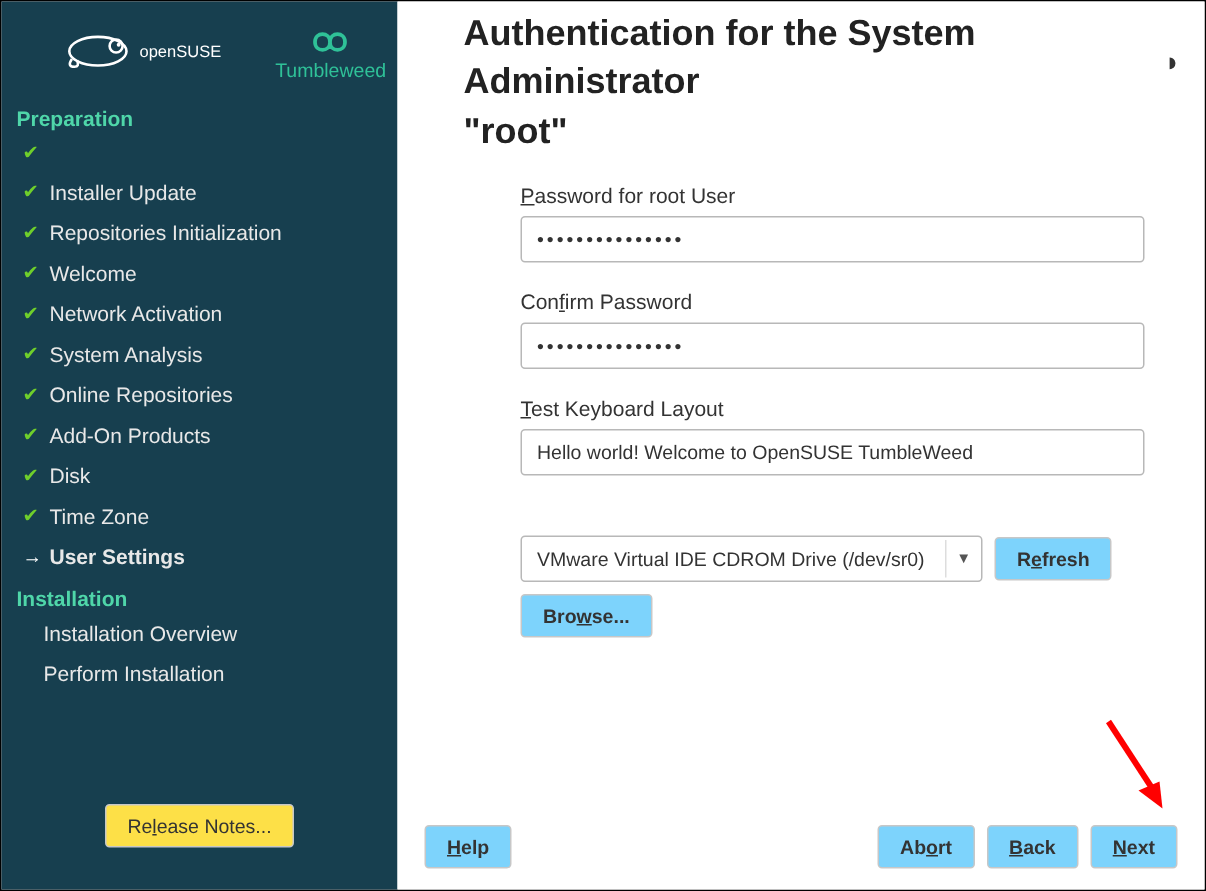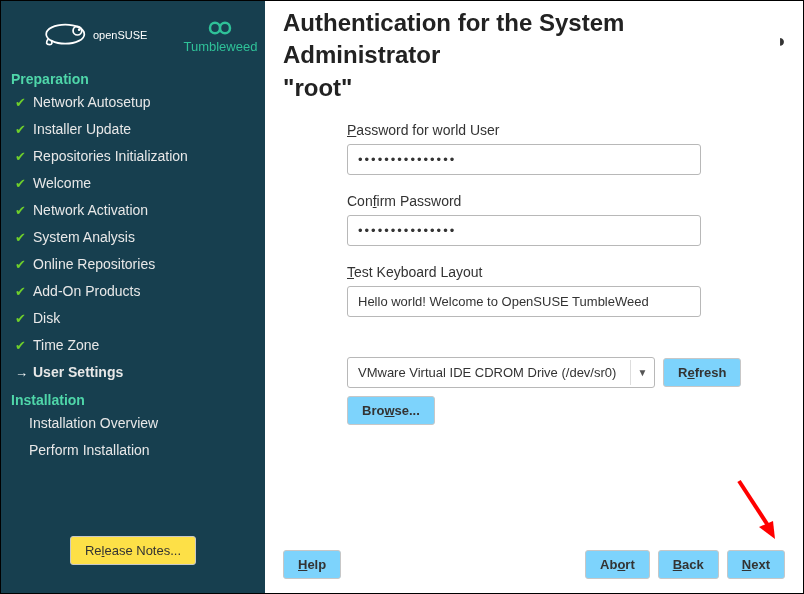--- a/index.html
+++ b/index.html
@@ -72,35 +72,36 @@
       position: relative;
       padding: 6px 18px 14px 18px;
       display: flex;
       flex-direction: column;
     }
     h1 {
       font-size: 24px;
       font-weight: 700;
       color: #222;
       line-height: 1.35;
+      margin-left: 26px;
     }
     .moon {
       position: absolute;
       right: 16px;
       top: 30px;
       font-size: 18px;
       color: #333;
       cursor: pointer;
     }
     .form-area { padding: 18px 0 0 64px; }
     .hint { font-size: 14px; color: #333; margin-bottom: 22px;}
     label { display: block; font-size: 14px; margin-bottom: 6px; color:#333;}
     .u { text-decoration: underline; }
     input[type=password], input[type=text] {
-      width: 354px;
+      width: 416px;
       border: 1px solid #b8b8b8;
       border-radius: 3px;
       padding: 7px 10px;
       font-size: 13px;
       background: #fff;
       margin-bottom: 18px;
       color: #333;
     }
     input[type=password] { letter-spacing: 2px; font-family: Arial; }
     .ssh-row { display: flex; gap: 8px; align-items: center; margin-bottom: 8px;}
@@ -170,21 +171,20 @@
           <path d="M10 11 C10 4, 20 4, 20 11 C20 18, 30 18, 30 11 C30 4, 20 4, 20 11 C20 18, 10 18, 10 11 Z" fill="none" stroke="#2fc198" stroke-width="2.5"></path>
         </svg>
         <span>Tumbleweed</span>
       </div>
     </div>
 
     <div class="section-title">Preparation</div>
     <ul class="nav">
       <li>
           <span class="check">✔</span>
-          <span>Network Autosetup</span>
         </li>
       <li>
           <span class="check">✔</span>
           <span>Installer Update</span>
         </li>
       <li>
           <span class="check">✔</span>
           <span>Repositories Initialization</span>
         </li>
       <li>
@@ -239,21 +239,21 @@
 
   <main class="main">
     <span class="moon">◗</span>
     <h1>
       <span>Authentication for the System Administrator</span><br>
       <span>"root"</span>
     </h1>
 
     <div class="form-area">
 
-      <label><span class="u">P</span><span>assword for world User</span></label>
+      <label><span class="u">P</span><span>assword for root User</span></label>
       <input type="password" value="●●●●●●●●●●●●●●●" style="">
 
       <label><span>Con</span><span class="u">f</span><span>irm Password</span></label>
       <input type="password" value="●●●●●●●●●●●●●●●" style="">
 
       <label><span class="u">T</span><span>est Keyboard Layout</span></label>
       <input type="text" value="Hello world! Welcome to OpenSUSE TumbleWeed" style="">
 
       <div style="height:22px"></div>
 

